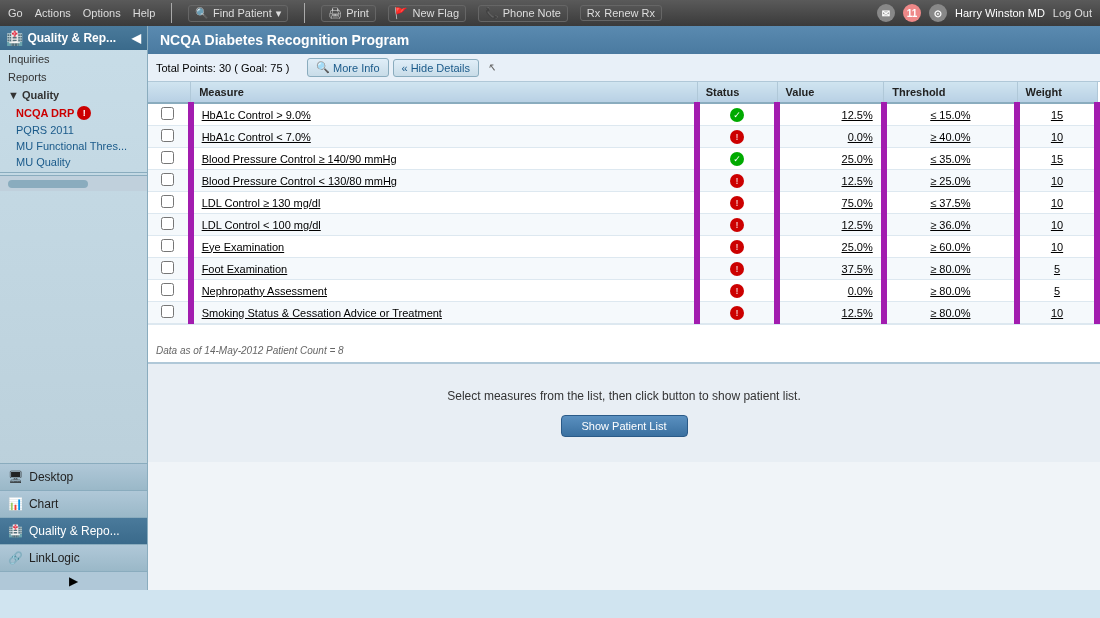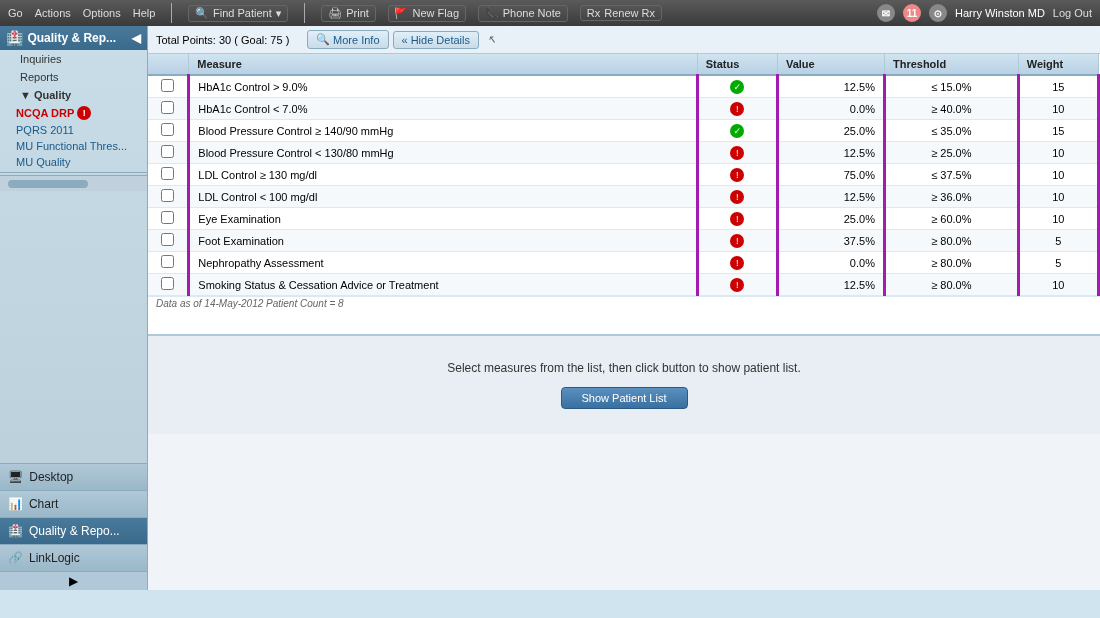--- a/index.html
+++ b/index.html
@@ -72,21 +72,21 @@
       color: #fff;
       font-size: 12px;
       font-weight: bold;
       padding: 4px 6px;
       display: flex;
       align-items: center;
       gap: 4px;
     }
 
     .sidebar-section-label {
-      padding: 3px 20px;
+      padding: 3px 8px;
       font-size: 11px;
       color: #333;
       cursor: pointer;
     }
 
     .sidebar-item {
       padding: 2px 8px 2px 16px;
       font-size: 11px;
       color: #1a5a8a;
       cursor: pointer;
@@ -177,21 +177,22 @@
       font-weight: bold;
       color: #222;
       border-bottom: 2px solid #8aacbe;
       border-right: 1px solid #b0c8d8;
     }
 
     .measures-table td {
       padding: 3px 8px;
       font-size: 11px;
       border-bottom: 1px solid #dde8f0;
-      border-right: 3px solid #a21caf;
+      border-right: 6px solid #a21caf;
+      text-decoration: underline;
     }
 
     .measures-table tr:nth-child(even) td {
       background: #f5f9fc;
     }
 
     .check-col { width: 18px; text-align: center; }
     .measure-col { width: 380px; }
     .status-col { width: 60px; text-align: center; }
     .value-col { width: 80px; text-align: right; }
@@ -214,21 +215,21 @@
       border-radius: 50%;
       background: #cc0000;
       display: inline-flex;
       align-items: center;
       justify-content: center;
       color: #fff;
       font-size: 9px;
     }
 
     .data-footer {
-      padding: 1px 8px;
+      padding: 20px 8px;
       font-size: 10px;
       color: #666;
       font-style: italic;
       border-top: 1px solid #dde8f0;
       background: #fff;
     }
 
     
     .bottom-panel {
       background: #e8eef4;
@@ -386,20 +387,23 @@
         <span>LinkLogic</span>
       </div>
       <div style="display:flex; justify-content:center; padding:2px; background:#b0c8d8;">
         <span>▶</span>
       </div>
     </div>
   </div>
 
   <div class="content">
 
+    <div class="content-header">
+      <span>NCQA Diabetes Recognition Program</span>
+    </div>
 
     <div class="content-toolbar">
       <span>
         <span>Total Points: 30</span>
         <span> ( </span>
         <span>Goal: 75</span>
         <span> )</span>
       </span>
       <span style="width:10px;"></span>
       <div class="info-btn">

